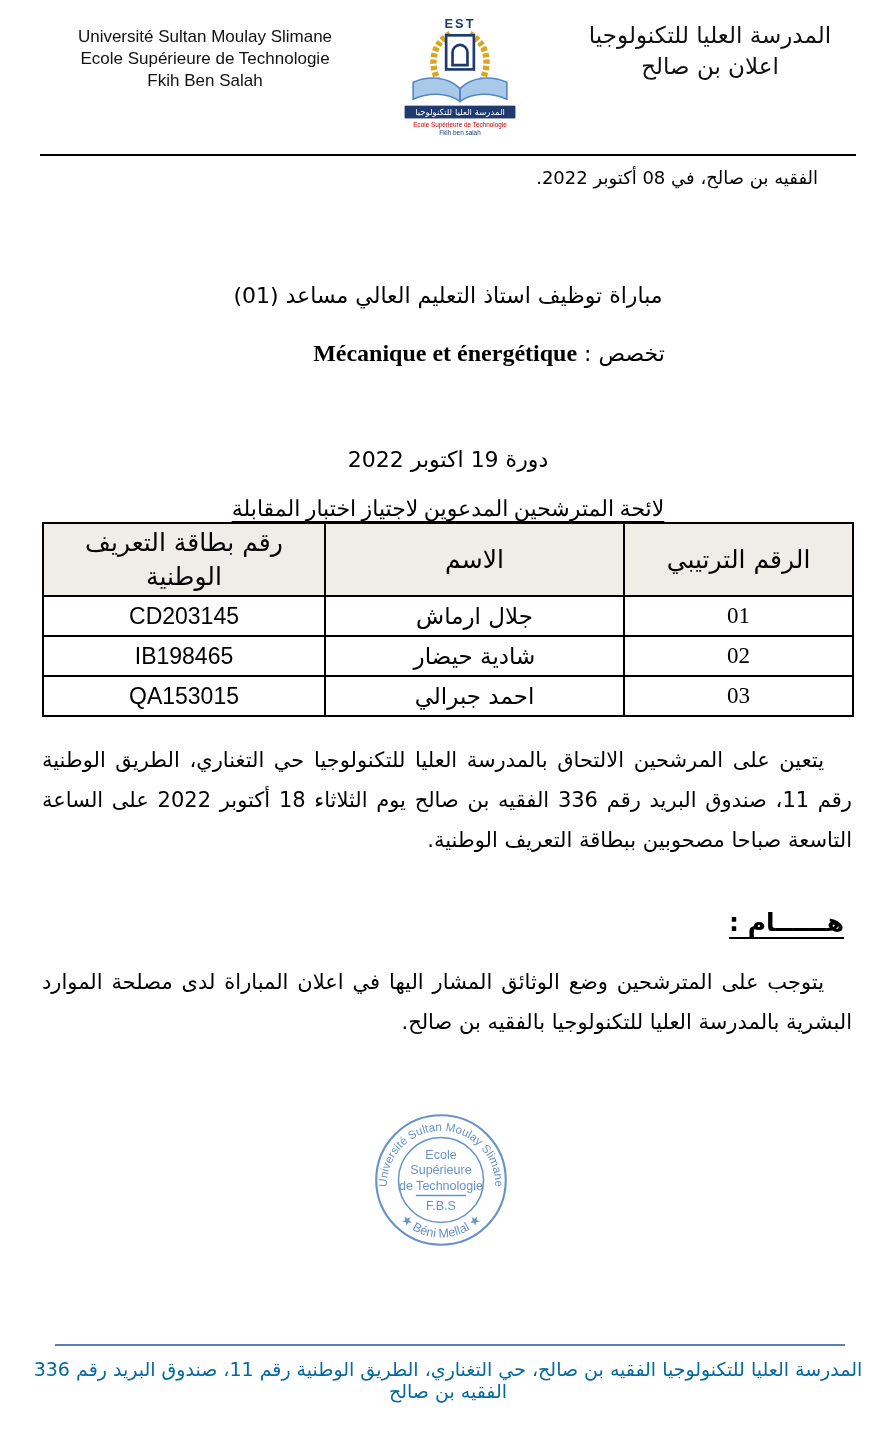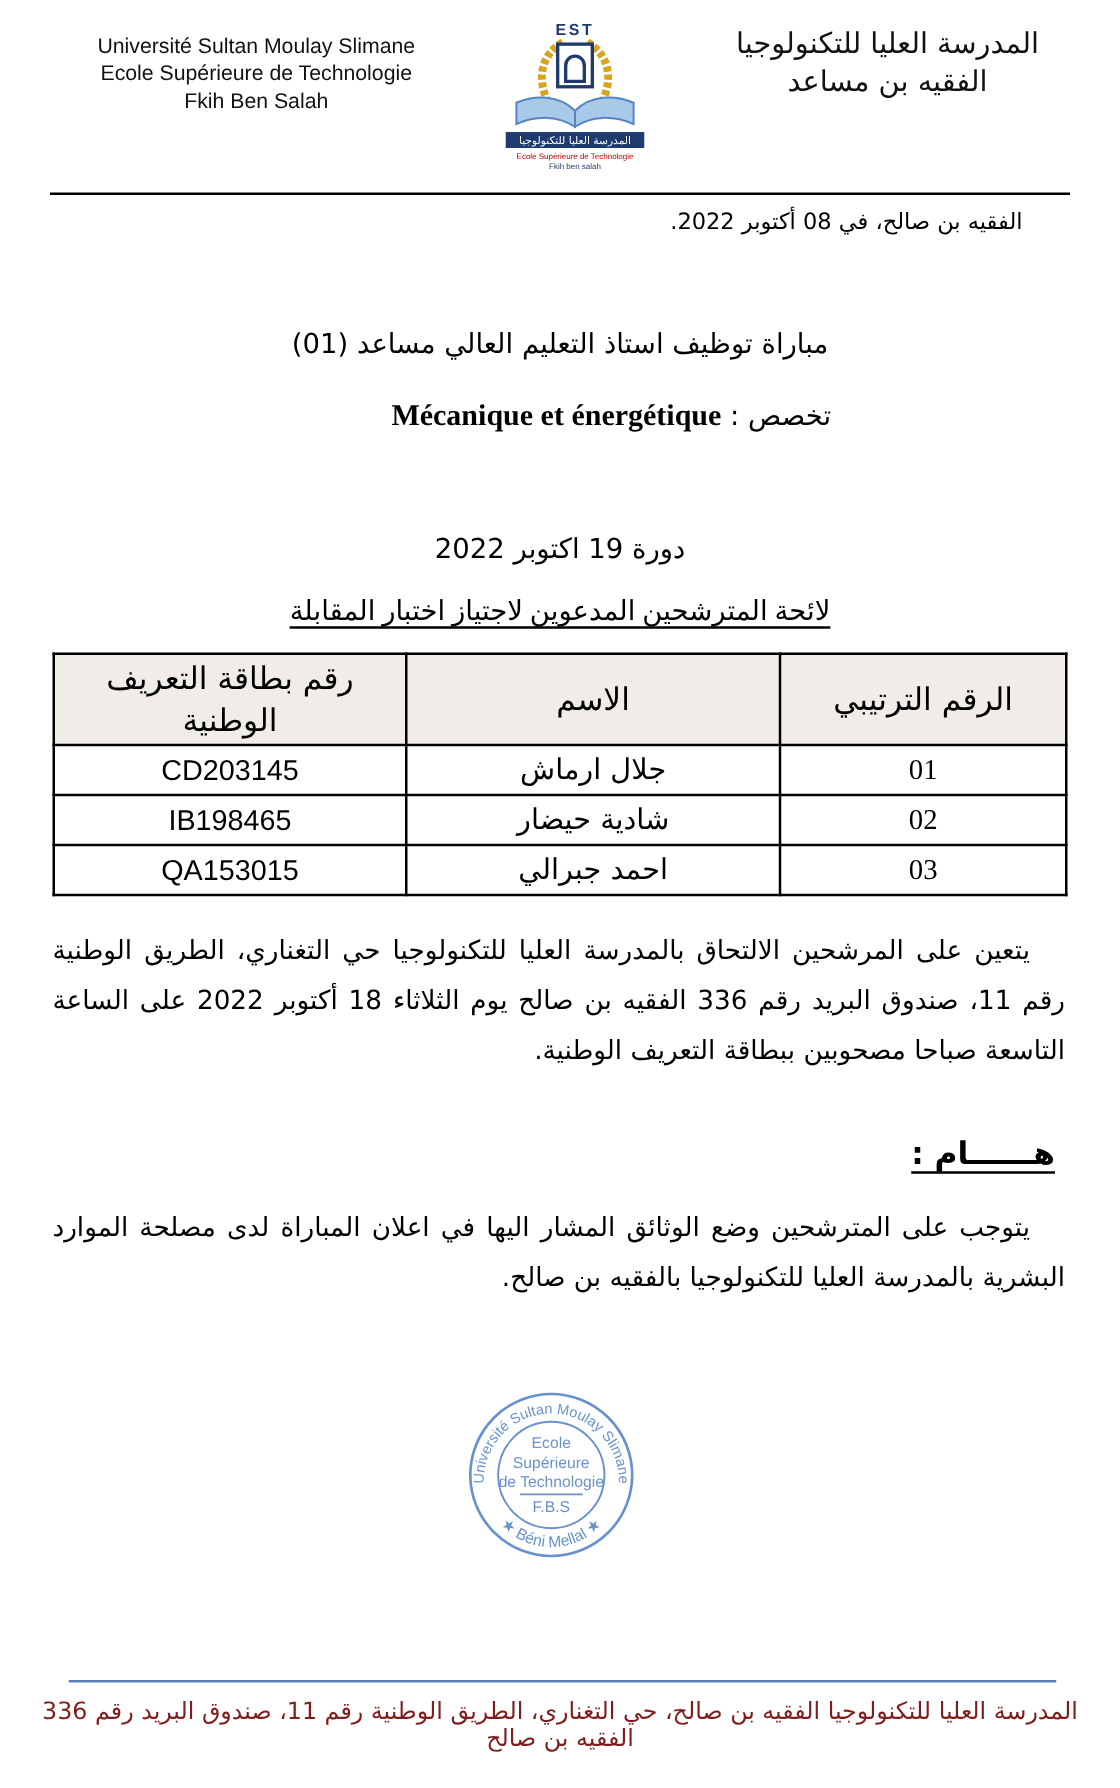--- a/index.html
+++ b/index.html
@@ -18,21 +18,21 @@
     position:absolute;left:560px;top:20px;width:300px;text-align:center;
     direction:rtl;font-size:23px;line-height:31px;color:#111;
   }
   .top-rule{position:absolute;left:40px;top:154px;width:816px;border-top:2px solid #000;}
   
   .date-line{
     position:absolute;right:78px;top:167px;direction:rtl;
     font-size:18px;color:#000;
   }
   
-  .title{position:absolute;left:0;width:896px;text-align:center;direction:rtl;font-size:22px;}
+  .title{position:absolute;left:0;width:896px;text-align:center;direction:rtl;font-size:22px;margin-top:20px;}
   .title-1{top:263px;}
   .title-2{top:320px;padding-left:36px;}
   .title-2 .latin{
     font-family:"Liberation Serif","DejaVu Serif",serif;font-weight:bold;font-size:24px;
     direction:ltr;display:inline-block;padding-left:10px;
   }
   .title-3{top:378px;}
   .title-4{top:427px;}
   .title-5{top:476px;text-decoration:underline;text-underline-offset:5px;font-family:Liberation Serif, serif;}
   
@@ -59,21 +59,21 @@
     position:absolute;right:52px;top:908px;direction:rtl;
     font-size:25px;font-weight:bold;text-decoration:underline;text-underline-offset:6px;
   }
   .para-2{top:962px;text-indent:28px;}
   
   .stamp{position:absolute;left:354px;top:1093px;width:174px;height:174px;opacity:.85;}
   
   .footer-rule{position:absolute;left:55px;top:1344px;width:790px;border-top:2px solid #5b7fb9;}
   .footer-text{
     position:absolute;left:18px;top:1358px;width:860px;direction:rtl;text-align:center;
-    font-size:19px;color:#7f1d1d;
+    font-size:19px;color:#0369a1;
   }
 </style>
 </head>
 <body>
 
 <div class="page">
 
   <div class="header-left">
     <div>Université Sultan Moulay Slimane</div>
     <div>Ecole Supérieure de Technologie</div>
@@ -94,21 +94,21 @@
     <path d="M 60,70 L 60,82" stroke="#5585c5" stroke-width="1.5"></path>
 
     <rect x="8" y="86" width="104" height="12" fill="#1e3a6e"></rect>
     <text x="60" y="95" text-anchor="middle" font-size="8" fill="#ffffff" direction="rtl">المدرسة العليا للتكنولوجيا</text>
     <text x="60" y="106" text-anchor="middle" font-size="6" fill="#c00000" font-family="Liberation Sans,DejaVu Sans,sans-serif">Ecole Supérieure de Technologie</text>
     <text x="60" y="114" text-anchor="middle" font-size="6" fill="#1e3a6e" font-family="Liberation Sans,DejaVu Sans,sans-serif">Fkih ben salah</text>
   </svg>
 
   <div class="header-right">
     <div>المدرسة العليا للتكنولوجيا</div>
-    <div>الفقيه بن مساعد</div>
+    <div>اعلان بن صالح</div>
   </div>
 
   <div class="top-rule"></div>
 
   <div class="date-line">الفقيه بن صالح، في 08 أكتوبر 2022.</div>
 
   <div class="title title-1">مباراة توظيف استاذ التعليم العالي مساعد (01)</div>
 
   <div class="title title-2">
     <span>تخصص :</span>

